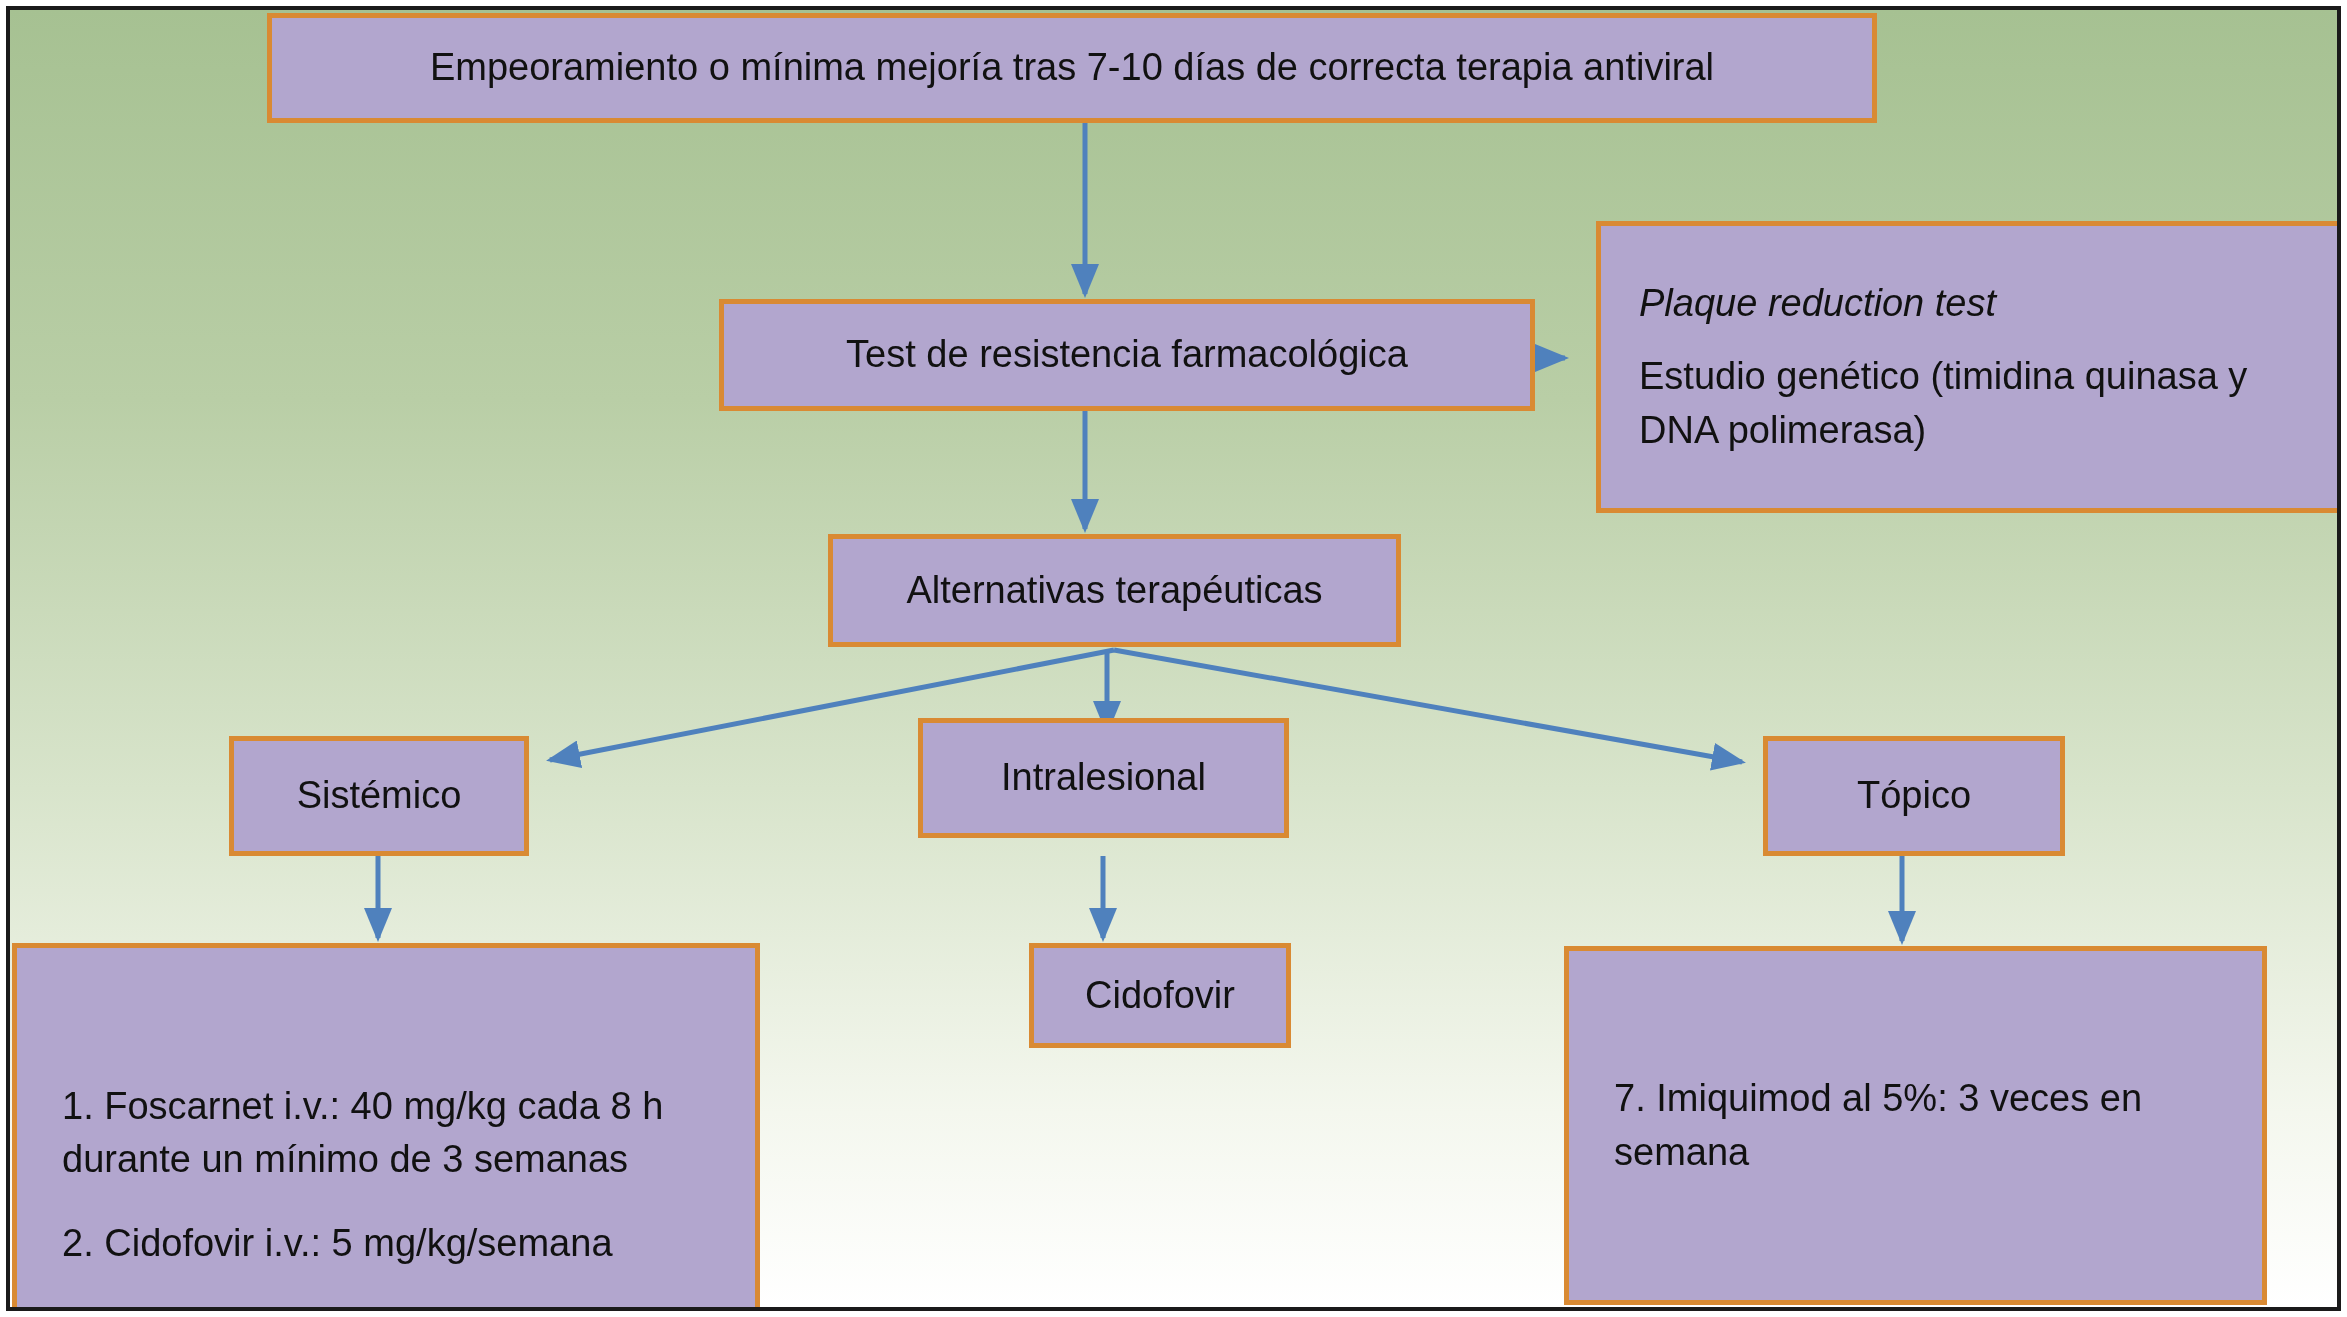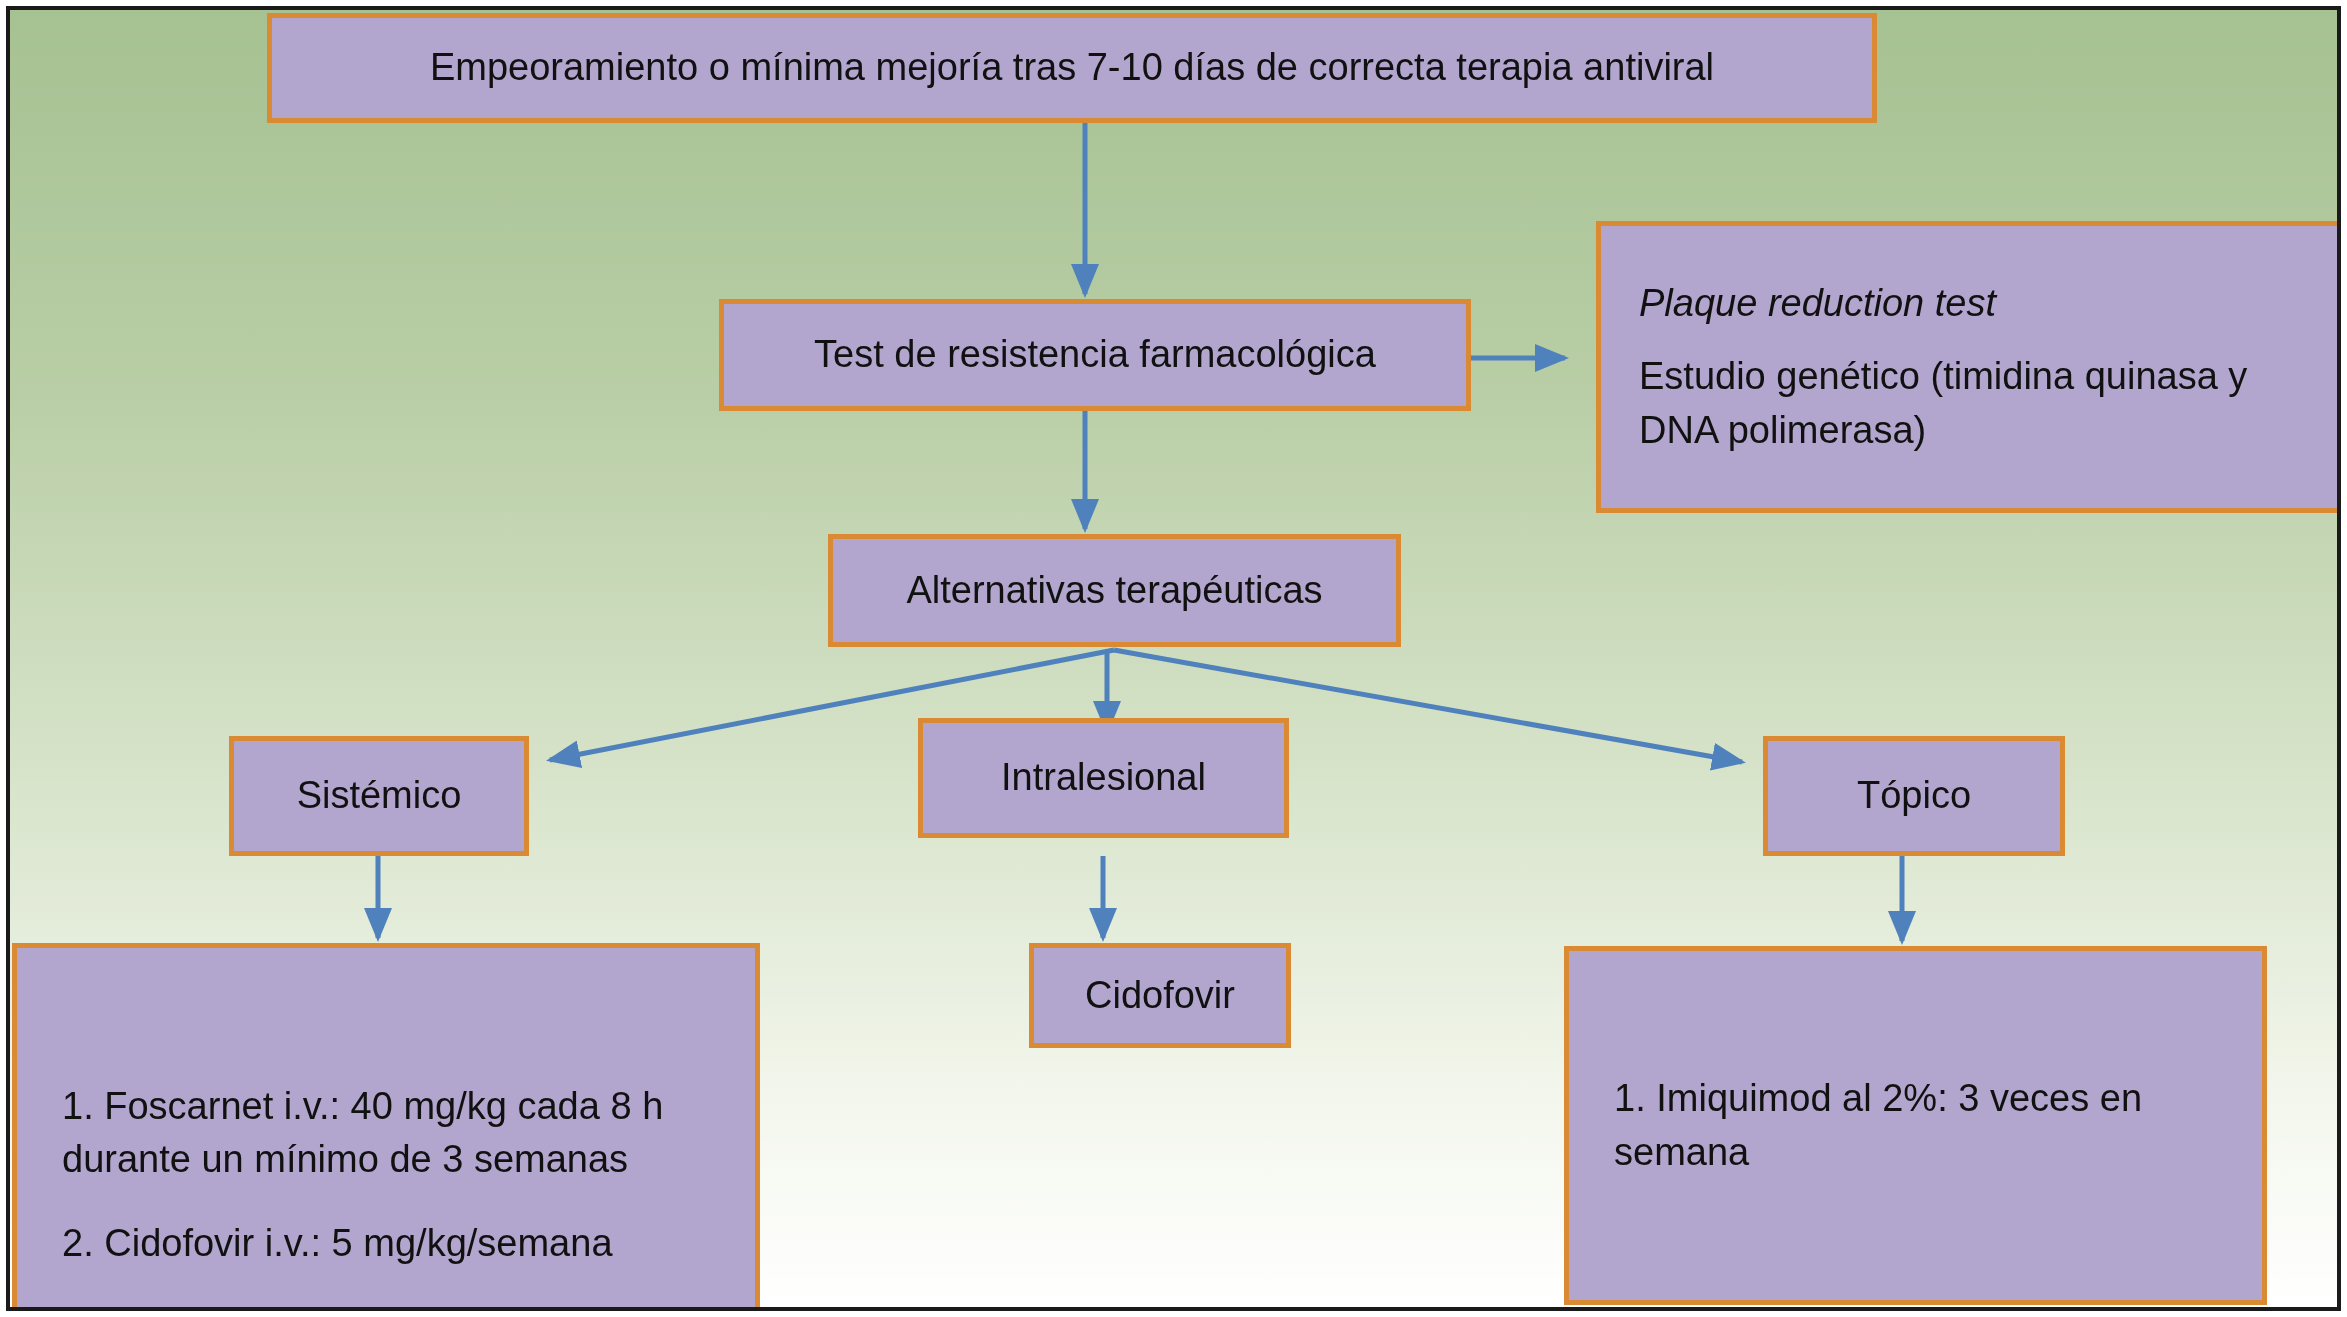--- a/index.html
+++ b/index.html
@@ -74,21 +74,21 @@
     flex-direction: column;
     justify-content: center;
     text-align: left;
     padding: 10px 30px 10px 38px;
   }
   .side-note .line1 { font-style: italic; margin: 0 0 20px 0; }
   .side-note .line2 { margin: 0; }
 
   
   #node-worsening       { left: 257px;  top: 3px;   width: 1610px; height: 110px; }
-  #node-resistance-test { left: 709px;  top: 289px; width: 752px;  height: 112px; justify-content: center; }
+  #node-resistance-test { left: 709px;  top: 289px; width: 816px;  height: 112px; justify-content: center; }
   #node-genetic         { left: 1562px; top: 211px; width: 763px;  height: 292px; margin-left: 24px; }
   #node-alternatives    { left: 818px;  top: 524px; width: 573px;  height: 113px; }
   #node-systemic        { left: 219px;  top: 726px; width: 300px;  height: 120px; }
   #node-intralesional   { left: 908px;  top: 708px; width: 371px;  height: 120px; }
   #node-topical         { left: 1741px; top: 726px; width: 302px;  height: 120px; margin-left: 12px; }
   #node-systemic-detail { left: 2px;    top: 933px; width: 748px;  height: 464px; }
   #node-cidofovir       { left: 1019px;  top: 933px; width: 262px;  height: 105px; }
   #node-topical-detail  { left: 1554px; top: 936px; width: 703px;  height: 359px; }
 </style>
 </head>
@@ -146,17 +146,17 @@
     <div id="node-systemic-detail" class="box detail">
       <p>1. Foscarnet i.v.: 40 mg/kg cada 8 h durante un mínimo de 3 semanas</p>
       <p>2. Cidofovir i.v.: 5 mg/kg/semana</p>
     </div>
 
     <div id="node-cidofovir" class="box label">
       <span>Cidofovir</span>
     </div>
 
     <div id="node-topical-detail" class="box detail">
-      <p>1.  Imiquimod al 2%: 3 veces en semana</p>
+      <p>7.  Imiquimod al 5%: 3 veces en semana</p>
     </div>
 
   </div>
 </div>
 
 </body></html>

